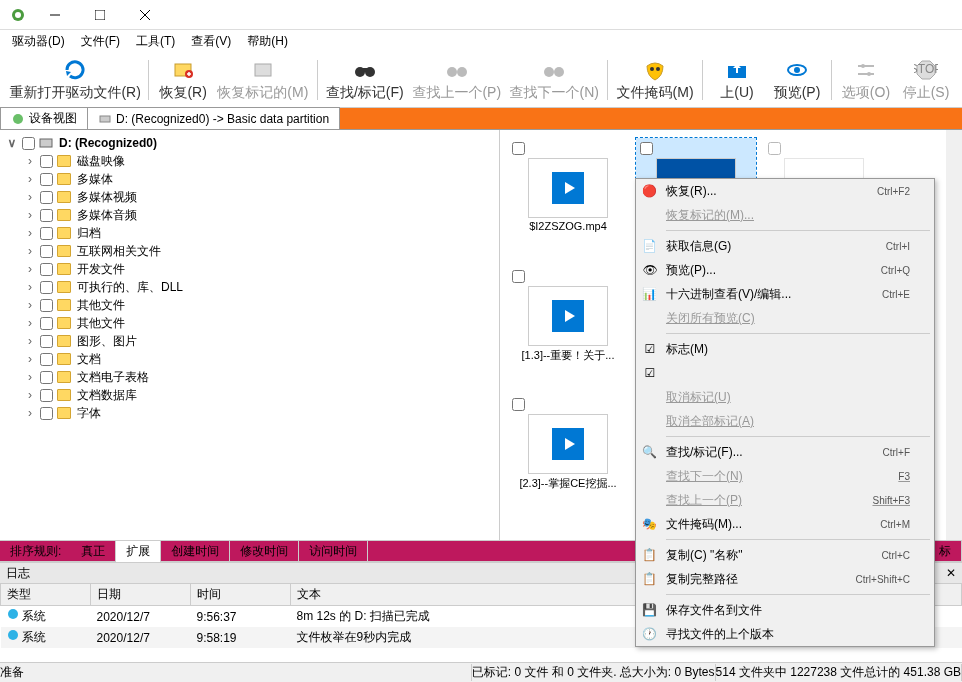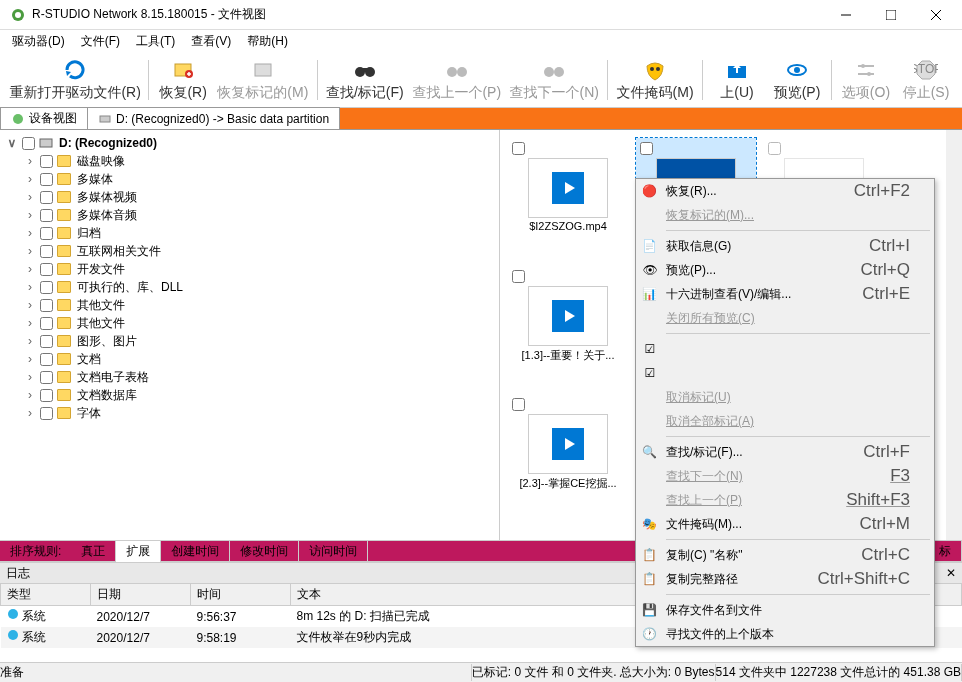--- a/index.html
+++ b/index.html
@@ -45,21 +45,21 @@
 .file-item .fname { font-size: 11px; text-align: center; word-break: break-all; max-width: 110px; overflow: hidden; }
 .file-item.selected { outline: 1px dashed #0078d4; background: #cce8ff; }
 .play-badge { width: 32px; height: 32px; background: #0078d4; display:flex; align-items:center; justify-content:center; }
 .play-badge::after { content: ""; border-left: 10px solid #fff; border-top: 6px solid transparent; border-bottom: 6px solid transparent; margin-left:3px; }
 
 
 .ctx-menu { position: absolute; left: 635px; top: 178px; width: 300px; background: #f0f0f0; border: 1px solid #999; box-shadow: 2px 2px 5px rgba(0,0,0,0.25); z-index: 1000; }
 .ctx-row { height: 24px; display: flex; align-items: center; padding: 0 24px 0 4px; gap: 6px; cursor: default; position: relative; }
 .ctx-row .ci { width: 20px; display: flex; align-items: center; justify-content: center; }
 .ctx-row .ct { flex: 1; }
-.ctx-row .ck { color: #555; font-size: 17px; }
+.ctx-row .ck { color: #555; font-size: 10px; }
 .ctx-row.disabled { color: #999; text-decoration: underline; }
 .ctx-sep { height: 1px; background: #ccc; margin: 3px 4px 3px 30px; }
 
 
 .sortbar { height: 22px; background: #be185d; border-top: 1px solid #ccc; border-bottom: 1px solid #ccc; display: flex; align-items: center; }
 .sort-item { padding: 2px 10px; border-right: 1px solid #ccc; cursor: default; }
 .sort-item.active { background: #fff; }
 
 
 .logpane { height: 100px; border-top: 1px solid #ccc; }
@@ -78,21 +78,20 @@
 .scrollbar-v { position: absolute; right: 0; top: 0; bottom: 0; width: 16px; background: #f0f0f0; }
 </style>
 </head>
 <body>
 
 <div class="titlebar">
   <svg class="app-icon" viewBox="0 0 16 16">
       <circle cx="8" cy="8" r="6" fill="#4b9b3f"></circle>
       <circle cx="8" cy="8" r="3" fill="#fff"></circle>
     </svg>
-  <span class="title-text">R-STUDIO Network 8.15.180015 - 文件视图</span>
   <div class="win-controls">
     <div class="win-btn">
         <svg width="10" height="10">
           <line x1="0" y1="5" x2="10" y2="5" stroke="#000"></line>
         </svg>
       </div>
     <div class="win-btn">
         <svg width="10" height="10">
           <rect x="0" y="0" width="10" height="10" fill="none" stroke="#000"></rect>
         </svg>
@@ -444,20 +443,21 @@
       <span class="ct">十六进制查看(V)/编辑...</span>
       <span class="ck">Ctrl+E</span>
     </div>
   <div class="ctx-row disabled">
       <span class="ci"></span>
       <span class="ct">关闭所有预览(C)</span>
     </div>
   <div class="ctx-sep"></div>
   <div class="ctx-row">
       <span class="ci">☑</span>
+      <span class="ct">标志(M)</span>
     </div>
   <div class="ctx-row">
       <span class="ci">☑</span>
     </div>
   <div class="ctx-row disabled">
       <span class="ci"></span>
       <span class="ct">取消标记(U)</span>
     </div>
   <div class="ctx-row disabled">
       <span class="ci"></span>

